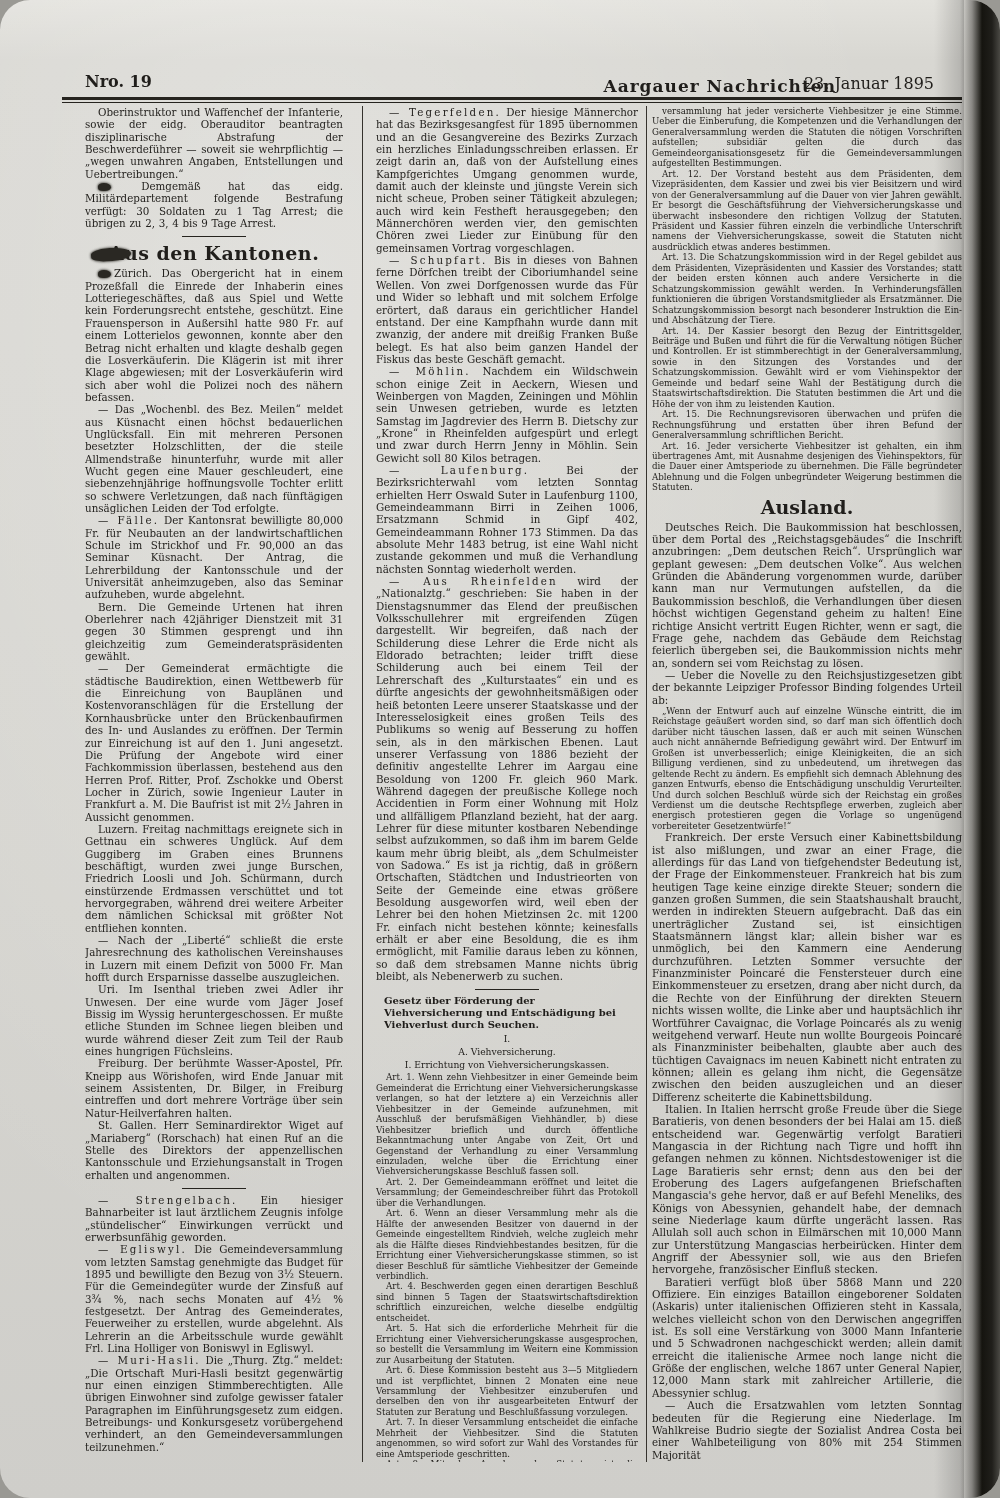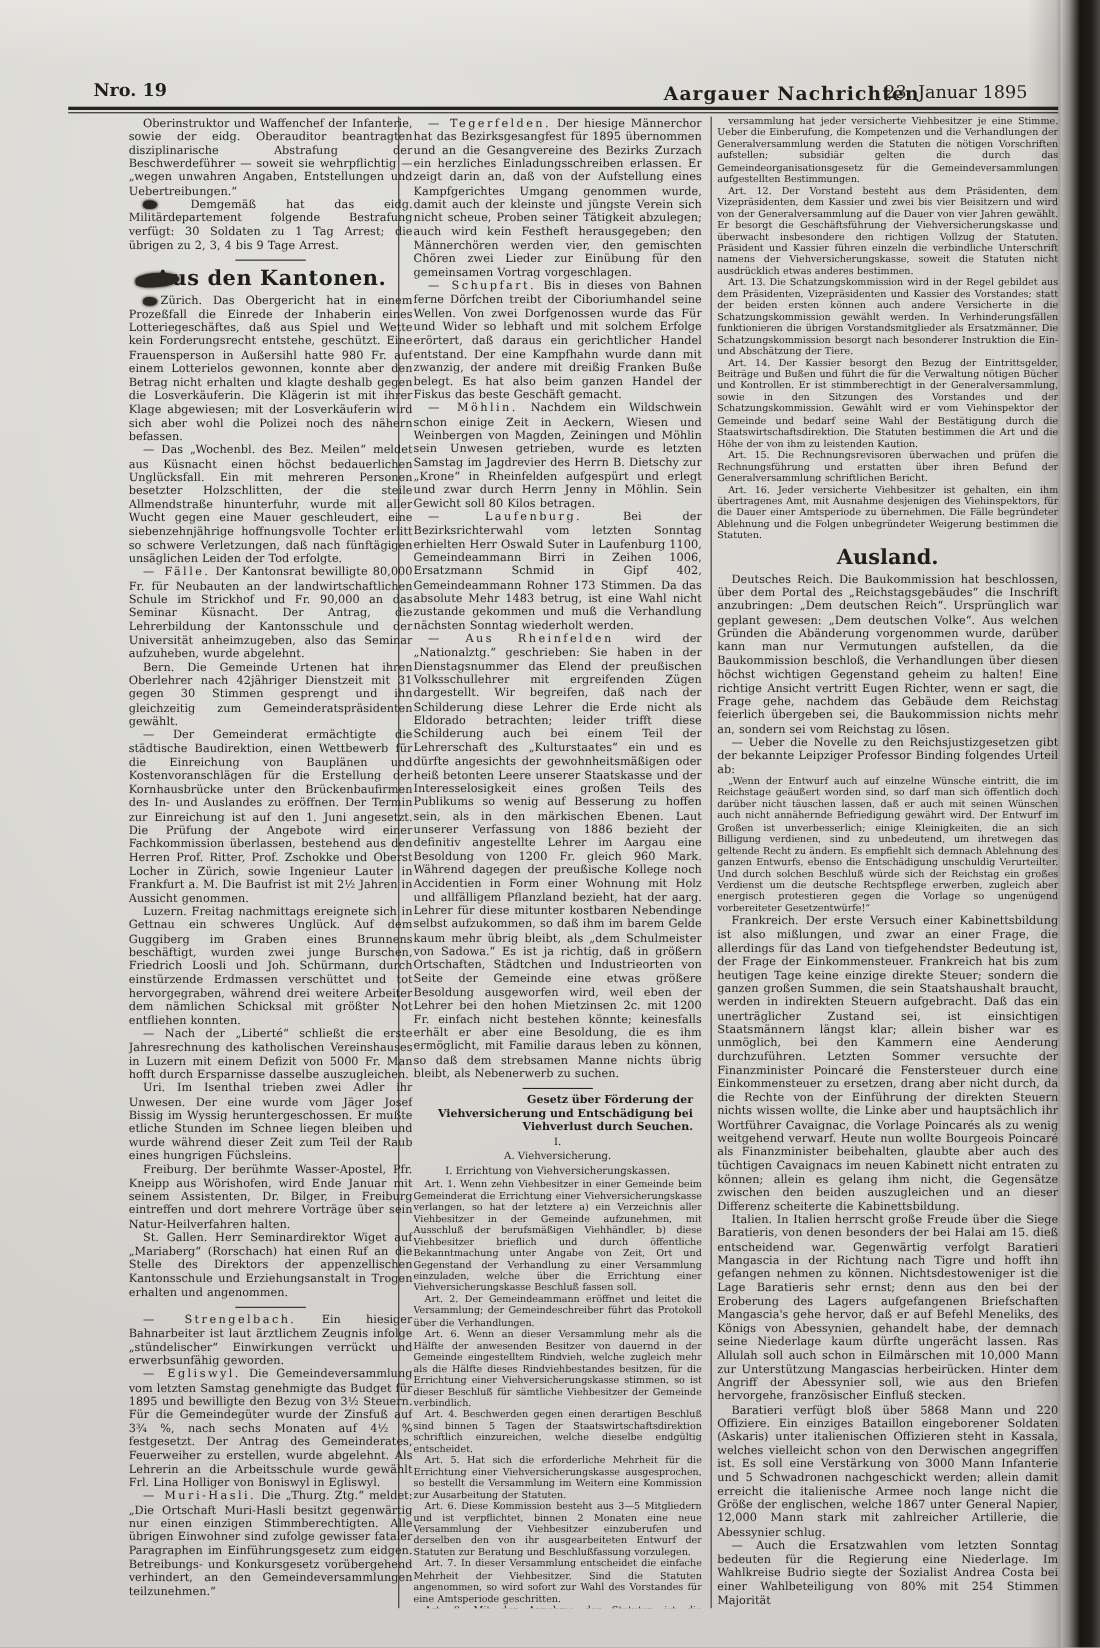--- a/index.html
+++ b/index.html
@@ -1,53 +1,53 @@
 <!DOCTYPE html>
 <html><head>
 <meta charset="utf-8">
 <style>
   html,body{margin:0;padding:0;background:#9a9994;}
   .page{position:relative;width:1000px;height:1498px;overflow:hidden;
     background:
       radial-gradient(ellipse at 30% 20%, rgba(255,255,255,.25), rgba(0,0,0,0) 60%),
       linear-gradient(180deg,#e3e2dd 0%,#d8d7d2 4%,#d5d4cf 60%,#cfceca 100%);
-    font-family:"DejaVu Serif","Liberation Serif",serif;color:#201e1b;}
+    font-family:"DejaVu Serif","Liberation Serif",serif;color:#201e1b;border-radius:30px;}
   .edge-strip{position:absolute;top:0;right:0;width:40px;height:1498px;
     background:linear-gradient(90deg, rgba(0,0,0,0) 0%, rgba(40,38,35,.45) 30%, #15140f 55%, #201f1b 80%, #4a4944 100%);}
   .edge-soft{position:absolute;top:0;right:36px;width:30px;height:1498px;
     background:linear-gradient(90deg, rgba(0,0,0,0), rgba(0,0,0,.18));}
 
   .hdr-issue{position:absolute;left:85px;top:72px;font-size:16px;font-weight:bold;}
   .hdr-masthead{position:absolute;left:0;top:76px;width:836px;text-align:right;
     font-size:17px;font-weight:bold;letter-spacing:1px;}
   .hdr-date{position:absolute;right:66px;top:74px;font-size:16px;font-weight:normal;}
   .rule-thick{position:absolute;left:62px;top:97px;width:900px;height:3px;background:#26241f;}
   .rule-thin{position:absolute;left:62px;top:102px;width:900px;height:1px;background:#26241f;}
 
   .vrule{position:absolute;top:106px;height:1356px;width:1px;background:#35322d;}
   #vr1{left:362px;} #vr2{left:646px;}
 
   .col{position:absolute;top:106px;text-align:justify;overflow:hidden;height:1356px;}
-  #col1{left:85px;width:258px;margin-left:32px;}
+  #col1{left:85px;width:258px;}
   #col2{left:376px;width:262px;}
   #col3{left:652px;width:310px;}
 
   p.para{margin:0;text-indent:13px;font-size:10.3px;line-height:12.35px;
     word-spacing:.4px;hyphens:auto;}
   .small p.para{font-size:8.7px;line-height:10.45px;text-indent:10px;}
   .lead{font-weight:normal;}
   .lead.sp{font-weight:normal;letter-spacing:2.2px;}
   .lead:empty{display:none;}
 
   .headline{font-weight:bold;text-align:center;text-indent:0;margin:4px 0 3px 0;}
   .h-kantone{font-size:19px;letter-spacing:.5px;position:relative;}
   .h-aargau{font-size:21px;}
   .h-ausland{font-size:19px;margin-top:3px;}
   .shortrule{width:64px;height:1px;background:#26241f;margin:7px auto 5px auto;}
-  .law-title{font-weight:bold;text-align:right;font-size:10px;line-height:12px;margin:4px 8px 2px 8px;}
+  .law-title{font-weight:bold;text-align:left;font-size:10px;line-height:12px;margin:4px 8px 2px 8px;}
   .law-sub{text-align:center;font-size:9.2px;margin:2px 0;}
   .blot{display:inline-block;background:#2a2823;border-radius:45% 55% 50% 40%;
     vertical-align:middle;margin-right:3px;box-shadow:0 0 2px 1px rgba(35,32,28,.55);}
   .blot-sm{width:13px;height:8px;}
   .blot-lg{position:absolute;left:6px;top:6px;width:40px;height:13px;transform:rotate(-4deg);}
 </style>
 </head>
 <body>
 
 <div class="page">

